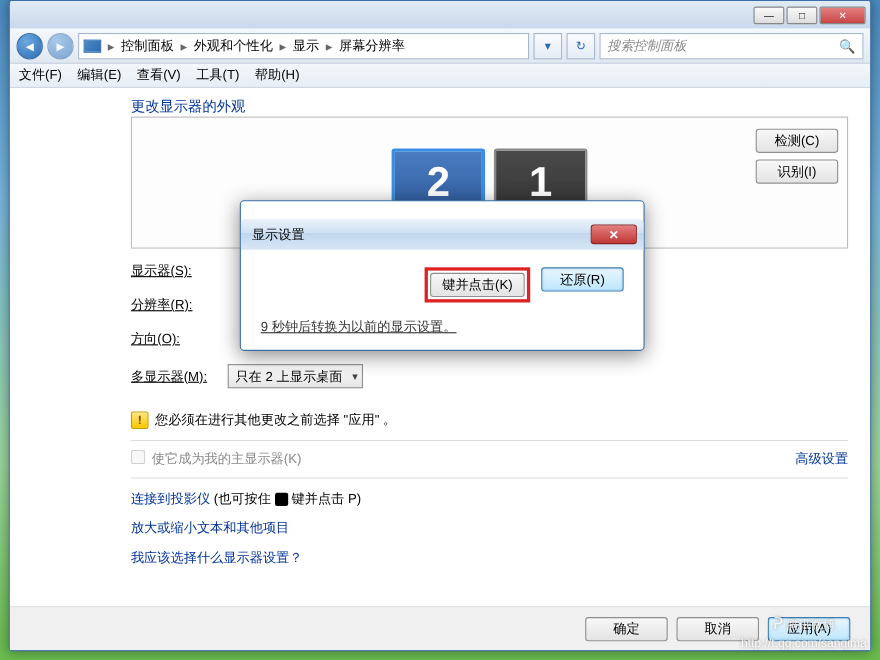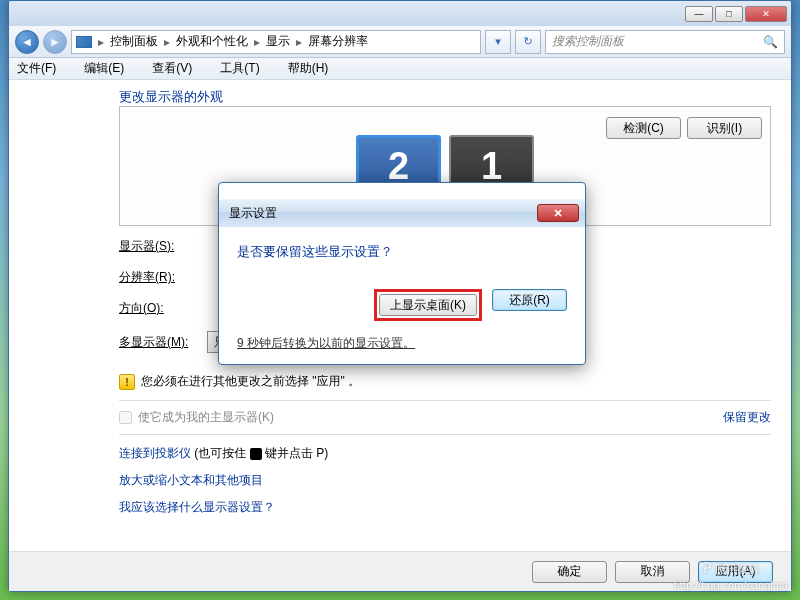--- a/index.html
+++ b/index.html
@@ -9,36 +9,36 @@
 .win-btn { width: 28px; height: 16px; margin-left: 2px; border: 1px solid #888; border-radius: 2px; background: linear-gradient(180deg, #fafafa, #ddd); display: flex; align-items: center; justify-content: center; font-size: 9px; cursor: pointer; }
 .win-btn.close { background: linear-gradient(180deg, #e47f7f, #c94545); color: #fff; width: 42px; }
 .navbar { height: 32px; background: linear-gradient(180deg, #f4f7fb 0%, #e0e8f2 100%); display: flex; align-items: center; padding: 0 6px; border-bottom: 1px solid #b8c8db; gap: 4px; }
 .nav-back, .nav-fwd { width: 24px; height: 24px; border-radius: 50%; background: radial-gradient(circle at 35% 30%, #6da8e0, #2c6bb3); border: 1px solid #3a6ea5; display: flex; align-items: center; justify-content: center; color: #fff; font-size: 12px; }
 .nav-fwd { opacity: 0.55; }
 .addr-bar { flex: 1; height: 24px; background: #fff; border: 1px solid #a8b8cb; display: flex; align-items: center; font-size: 12px; padding: 0 4px; gap: 4px; }
 .addr-icon { width: 16px; height: 12px; background: linear-gradient(135deg,#4a8bc2,#2c6bb3); border:1px solid #2c6bb3; }
 .crumb-sep { color: #666; padding: 0 2px; }
 .refresh-btn { width: 26px; height: 24px; border: 1px solid #a8b8cb; background: linear-gradient(180deg,#fafcff,#e4ecf5); display:flex; align-items:center; justify-content:center; font-size:11px; color:#2c6bb3; }
 .search-box { width: 240px; height: 24px; background: #fff; border: 1px solid #a8b8cb; display: flex; align-items: center; padding: 0 6px; font-size: 12px; color: #888; font-style: italic; justify-content: space-between; }
-.menubar { height: 22px; background: linear-gradient(180deg,#f4f7fb,#e6edf5); border-bottom: 1px solid #cfd8e3; display: flex; align-items: center; font-size: 12px; padding: 0 8px; gap: 28px; }
+.menubar { height: 22px; background: linear-gradient(180deg,#f4f7fb,#e6edf5); border-bottom: 1px solid #cfd8e3; display: flex; align-items: center; font-size: 12px; padding: 0 8px; gap: 14px; }
 .content { flex: 1; background: #fff; display: flex; flex-direction: column; padding: 8px 20px 0 110px; position: relative; overflow: hidden; }
 .page-title { color: #003399; font-size: 13px; margin-bottom: 0; }
 .monitor-area { border: 1px solid #bcbcbc; height: 120px; position: relative; background: #fdfdfd; margin-bottom: 12px; display:flex; align-items:center; justify-content:center; gap:8px; }
 .monitor { width: 85px; height: 62px; background: linear-gradient(180deg,#4a4a4a,#333); border: 2px solid #888; display:flex; align-items:center; justify-content:center; color:#fff; font-size: 38px; font-weight: bold; border-radius:3px; position:relative; }
 .monitor.sel { border: 3px solid #3a8de0; background: linear-gradient(180deg,#4b7cc0,#2d5a9c); }
-.side-btns { position: absolute; right: 8px; top: 10px; display: flex; gap: 6px; }
+.side-btns { position: absolute; right: 8px; top: 10px; display: flex; flex-direction: column; gap: 6px; }
 .win7-btn { min-width: 75px; height: 22px; font-size: 12px; background: linear-gradient(180deg,#f8f8f8,#e3e3e3); border: 1px solid #8e8e8e; border-radius: 3px; padding: 0 10px; cursor:pointer; }
 .win7-btn.highlight { background: linear-gradient(180deg,#eaf6fd,#bee6fd); border-color:#3c7fb1; box-shadow: inset 0 0 2px #7cc2ee; }
 .form-row { display: flex; align-items: center; font-size: 12px; margin-bottom: 14px; gap: 8px; }
 .form-label { width: 80px; text-decoration: underline; }
 .combo { height: 22px; border: 1px solid #8e8e8e; background: linear-gradient(180deg,#fafafa,#e6e6e6); font-size: 12px; padding: 0 18px 0 6px; position: relative; display:inline-flex; align-items:center; }
 .combo::after { content:"▾"; position:absolute; right:4px; font-size:10px; color:#444; }
 .warn-row { display:flex; align-items:center; gap:6px; font-size:12px; margin: 6px 0 10px; }
 .warn-icon { width:16px; height:16px; background:linear-gradient(180deg,#ffe680,#f7c600); border:1px solid #c89b00; border-radius:2px; display:flex; align-items:center; justify-content:center; font-weight:bold; font-size:11px; color:#6a4a00; }
-.chk-row { display:flex; align-items:center; gap:6px; font-size:12px; color:#888; border-top:1px solid #ddd; border-bottom:1px solid #ddd; padding:8px 0; }
+.chk-row { display:flex; align-items:flex-start; gap:6px; font-size:12px; color:#888; border-top:1px solid #ddd; border-bottom:1px solid #ddd; padding:8px 0; }
 .adv-link { margin-left:auto; color:#003399; cursor:pointer; }
 .link { color:#003399; font-size:12px; margin-top:10px; cursor:pointer; display:block; }
 .win-logo { display:inline-block; width:12px; height:12px; background:#000; border-radius:2px; vertical-align:middle; }
 .footer-btns { height: 40px; border-top: 1px solid #ddd; display:flex; justify-content:flex-end; align-items:center; gap:8px; padding-right:18px; background:#f0f0f0; }
 
 .dialog { position:absolute; left:218px; top:182px; width:368px; background:#fff; border:1px solid #3a6ea5; box-shadow: 0 4px 18px rgba(0,0,0,0.45); border-radius:4px; z-index:50; }
 .dlg-title { height:28px; background:linear-gradient(180deg,#eaf2fb 0%,#d0e1f3 45%,#c0d6ed 46%,#d8e7f6 100%); border-radius:4px 4px 0 0; display:flex; align-items:center; justify-content:space-between; padding:0 6px 0 10px; font-size:12px;margin-top:16px; }
 .dlg-close { width:42px; height:18px; background:linear-gradient(180deg,#e47f7f,#c13737); border:1px solid #8a2525; border-radius:3px; color:#fff; display:flex; align-items:center; justify-content:center; font-size:11px; font-weight:bold; cursor:pointer; }
 .dlg-body { padding:16px 18px 12px; font-size:12px; }
 .dlg-heading { color:#003399; font-size:13px; margin-bottom:28px; }
@@ -115,21 +115,21 @@
     </div>
 
     <div class="warn-row">
       <span class="warn-icon">!</span>
       <span>您必须在进行其他更改之前选择 "应用" 。</span>
     </div>
 
     <div class="chk-row">
       <input type="checkbox" disabled="" style="">
       <span>使它成为我的主显示器(K)</span>
-      <span class="adv-link">保留更改</span>
+      <span class="adv-link">高级设置</span>
     </div>
 
     <span class="link">
       <span>连接到投影仪</span><span style="color:#000"> (也可按住 </span><span class="win-logo"></span><span style="color:#000"> 键并点击 P)</span>
     </span>
     <span class="link">放大或缩小文本和其他项目</span>
     <span class="link">我应该选择什么显示器设置？</span>
   </div>
 
   <div class="footer-btns">
@@ -138,24 +138,23 @@
     <button class="win7-btn highlight">应用(A)</button>
   </div>
 </div>
 
 <div class="dialog">
   <div class="dlg-title">
     <span>显示设置</span>
     <span class="dlg-close">✕</span>
   </div>
   <div class="dlg-body">
-    <div class="dlg-heading">是否要保留这些显示设置？</div>
     <div class="dlg-btns">
       <span class="red-box">
-        <button class="win7-btn">上显示桌面(K)</button>
+        <button class="win7-btn">键并点击(K)</button>
       </span>
       <button class="win7-btn highlight">还原(R)</button>
     </div>
     <div class="dlg-status">9 秒钟后转换为以前的显示设置。</div>
   </div>
 </div>
 
 <div class="watermark">
   <span class="watermark-icon">ᕈ</span>
   <span>腾讯微博</span><br>

